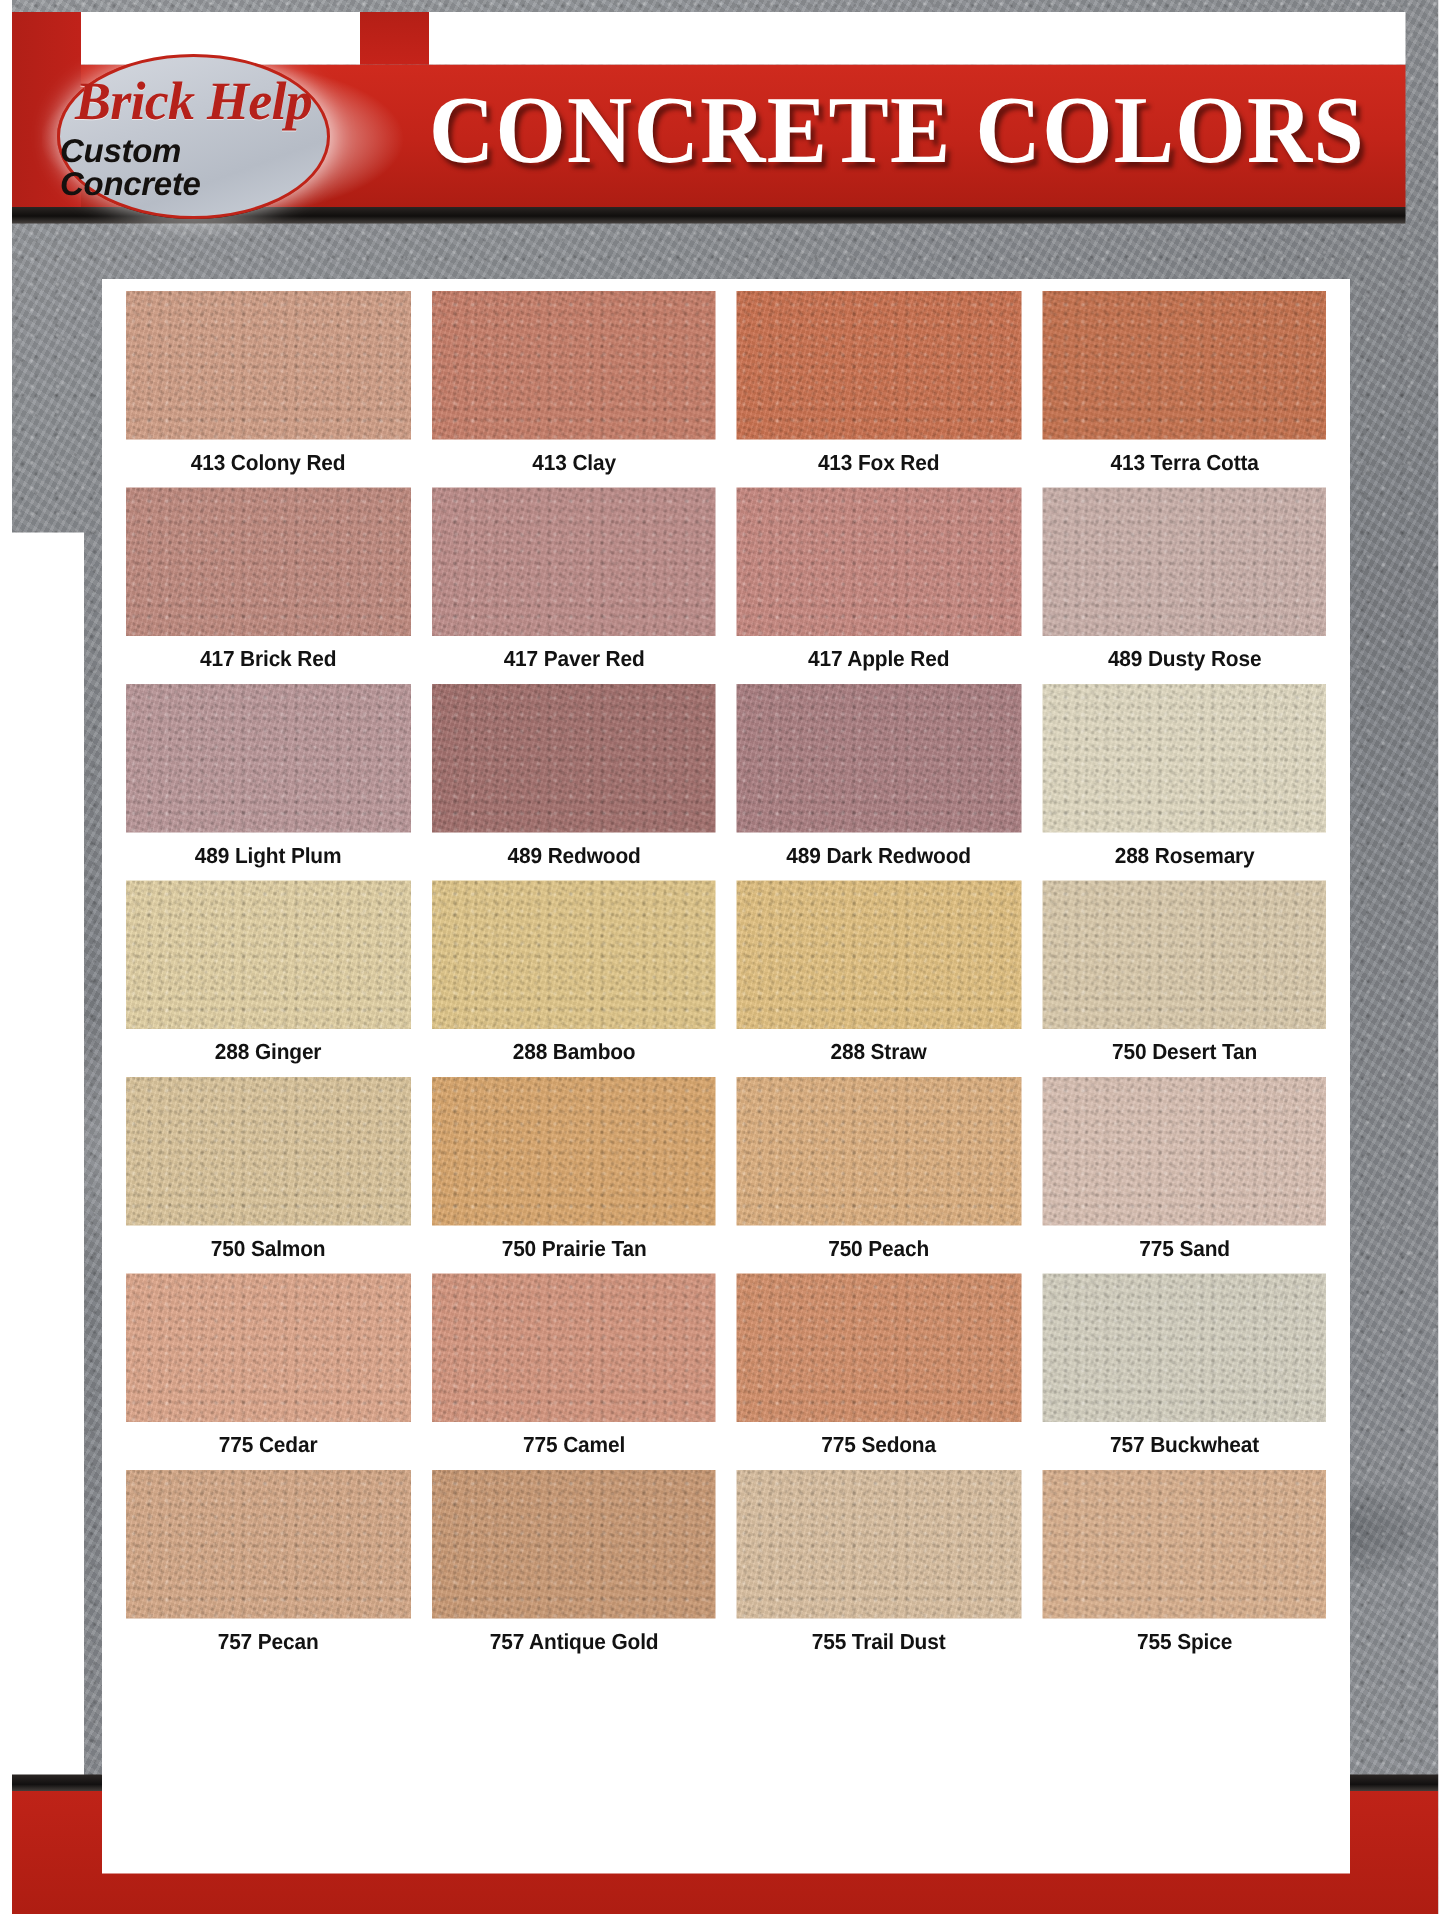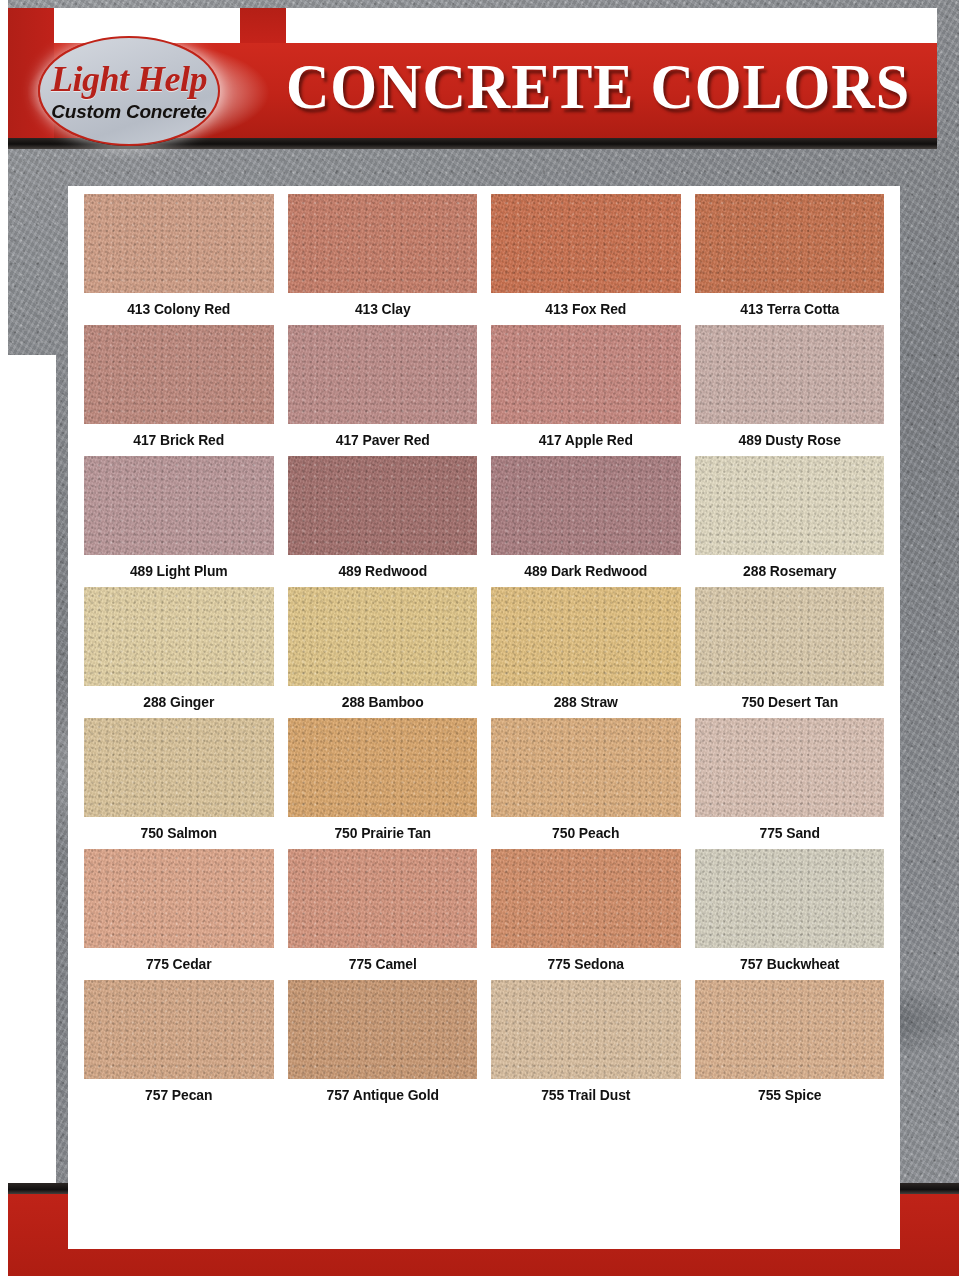--- a/index.html
+++ b/index.html
@@ -137,21 +137,21 @@
     font-size: 36px;
     color: #b5211a;
     line-height: 1;
     letter-spacing: -0.5px;
     text-shadow: 0 1px 0 rgba(255,255,255,0.6);
   }
   .logo-line2 {
     font-family: "Liberation Sans", sans-serif;
     font-style: italic;
     font-weight: bold;
-    font-size: 19px;
+    font-size: 22px;
     color: #14110f;
     line-height: 1;
     margin-top: 5px;
     letter-spacing: -0.2px;
   }
 
   #header-title {
     position: absolute;
     left: 268px; top: 48px;
     width: 660px; height: 78px;
@@ -268,21 +268,21 @@
     <div class="hdr-red-main"></div>
     <div class="hdr-white-notch"></div>
     <div class="hdr-red-stub"></div>
     <div class="hdr-white-notch2"></div>
     <div class="hdr-glow"></div>
   </div>
 
   <div class="hdr-black-band" style="left:8px; top:138px; position:absolute; width:929px;"></div>
 
   <div id="logo">
-    <div class="logo-line1">Light Help</div>
+    <div class="logo-line1">Brick Help</div>
     <div class="logo-line2">Custom Concrete</div>
   </div>
 
   <div id="header-title">CONCRETE COLORS</div>
 
   <div id="chart-card">
     <div id="swatch-grid">
         <div class="swatch-cell">
           <div class="swatch-chip" style="background-color: rgb(211, 161, 137);"></div>
           <div class="swatch-label">413 Colony Red</div>

